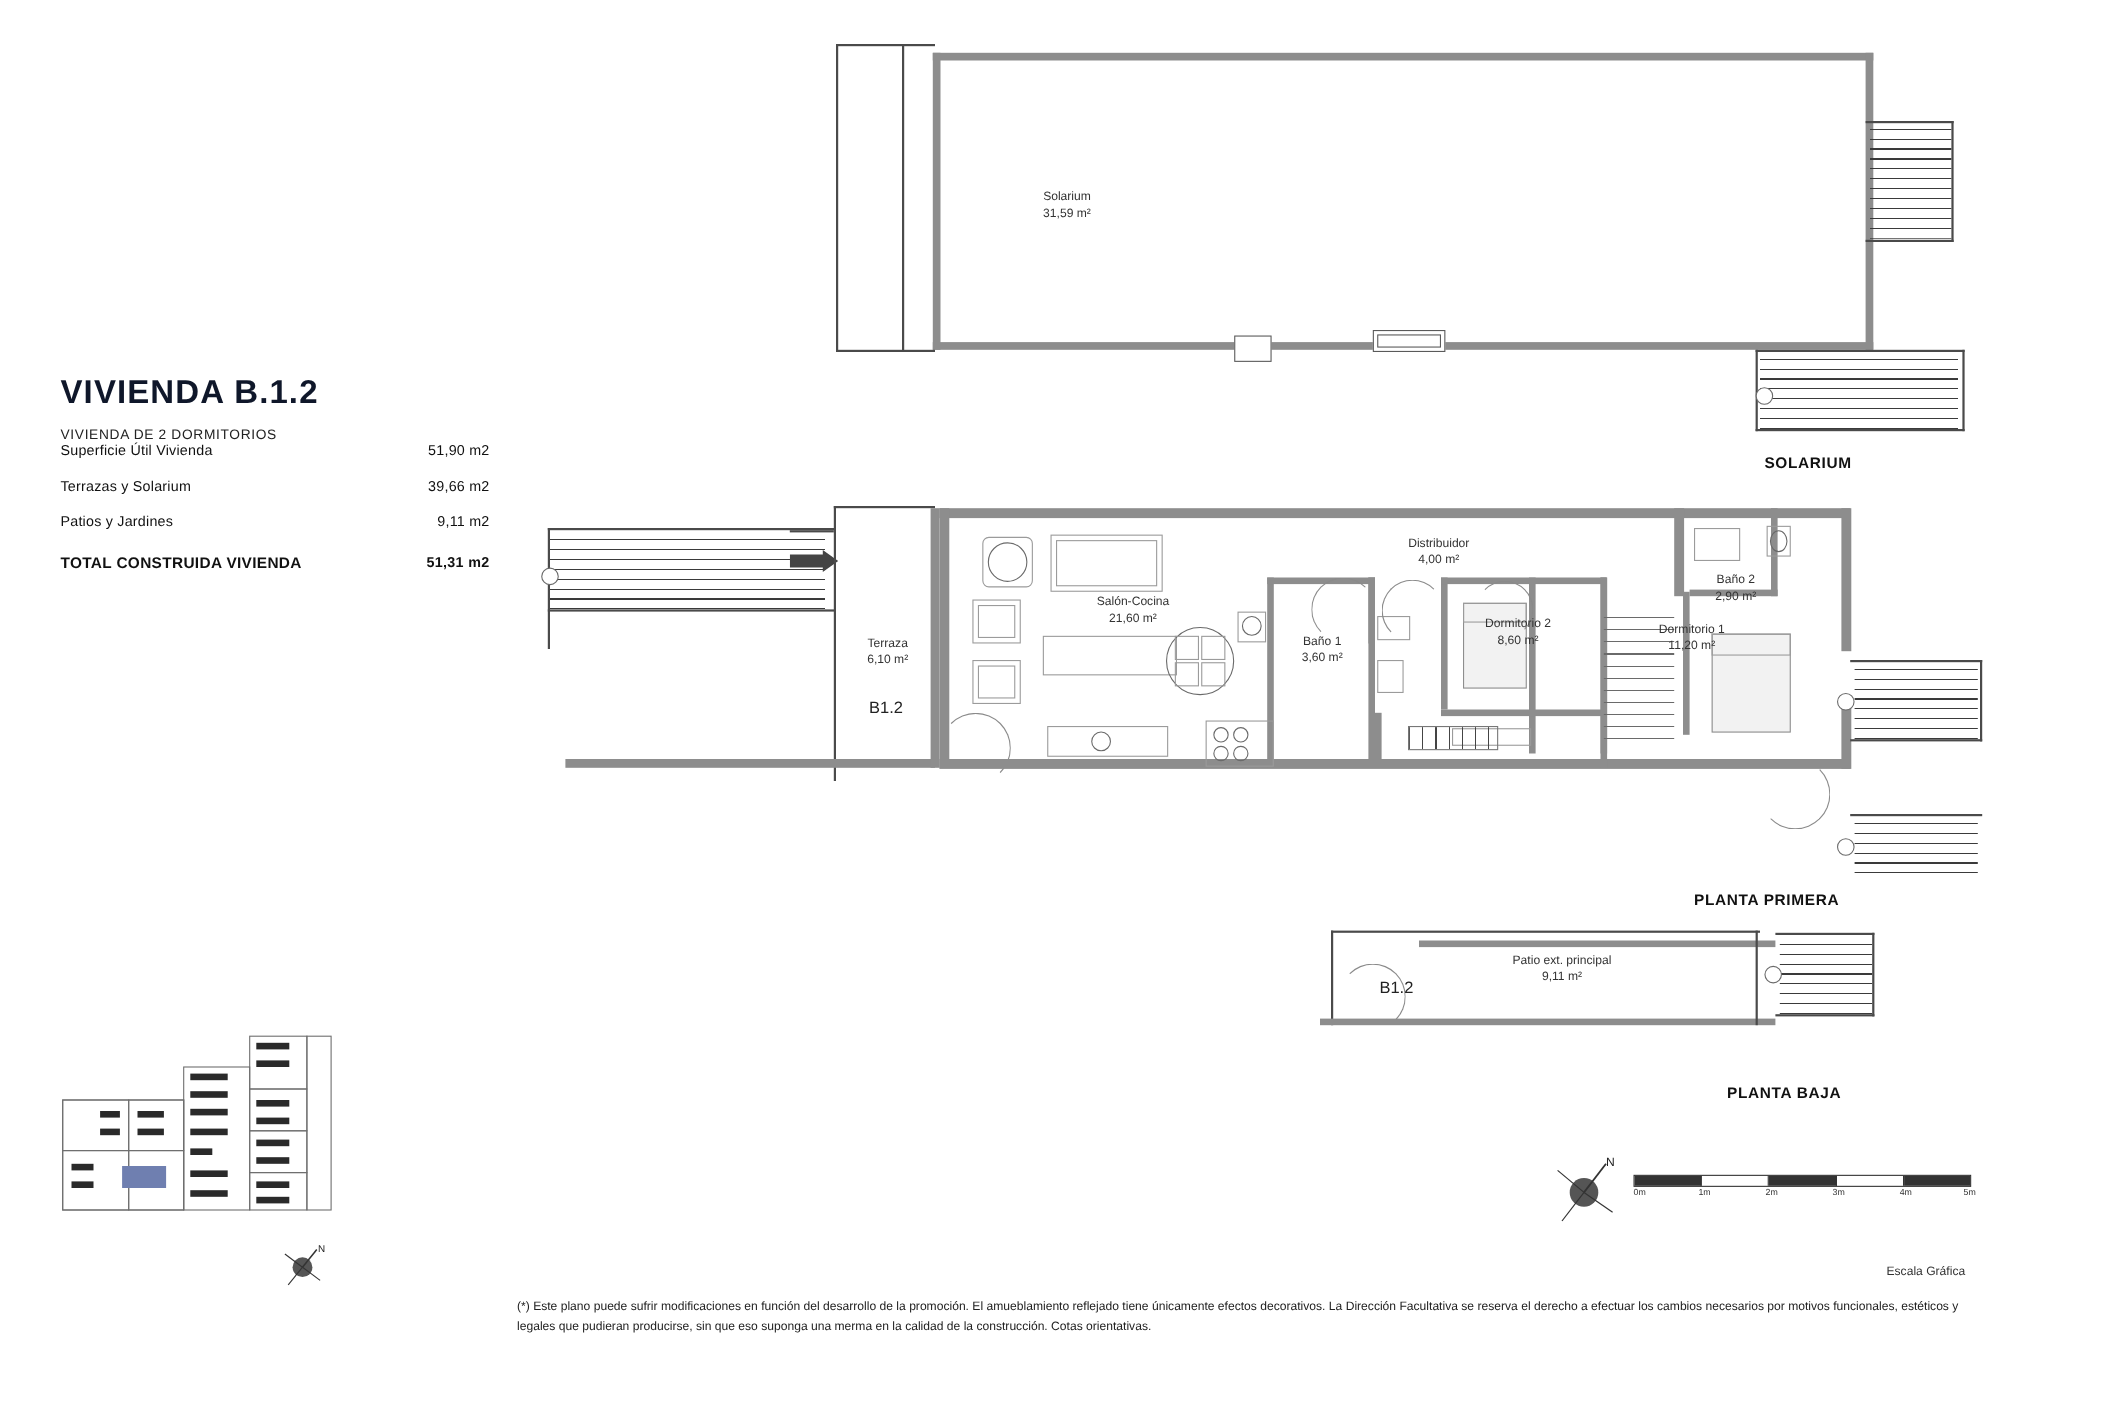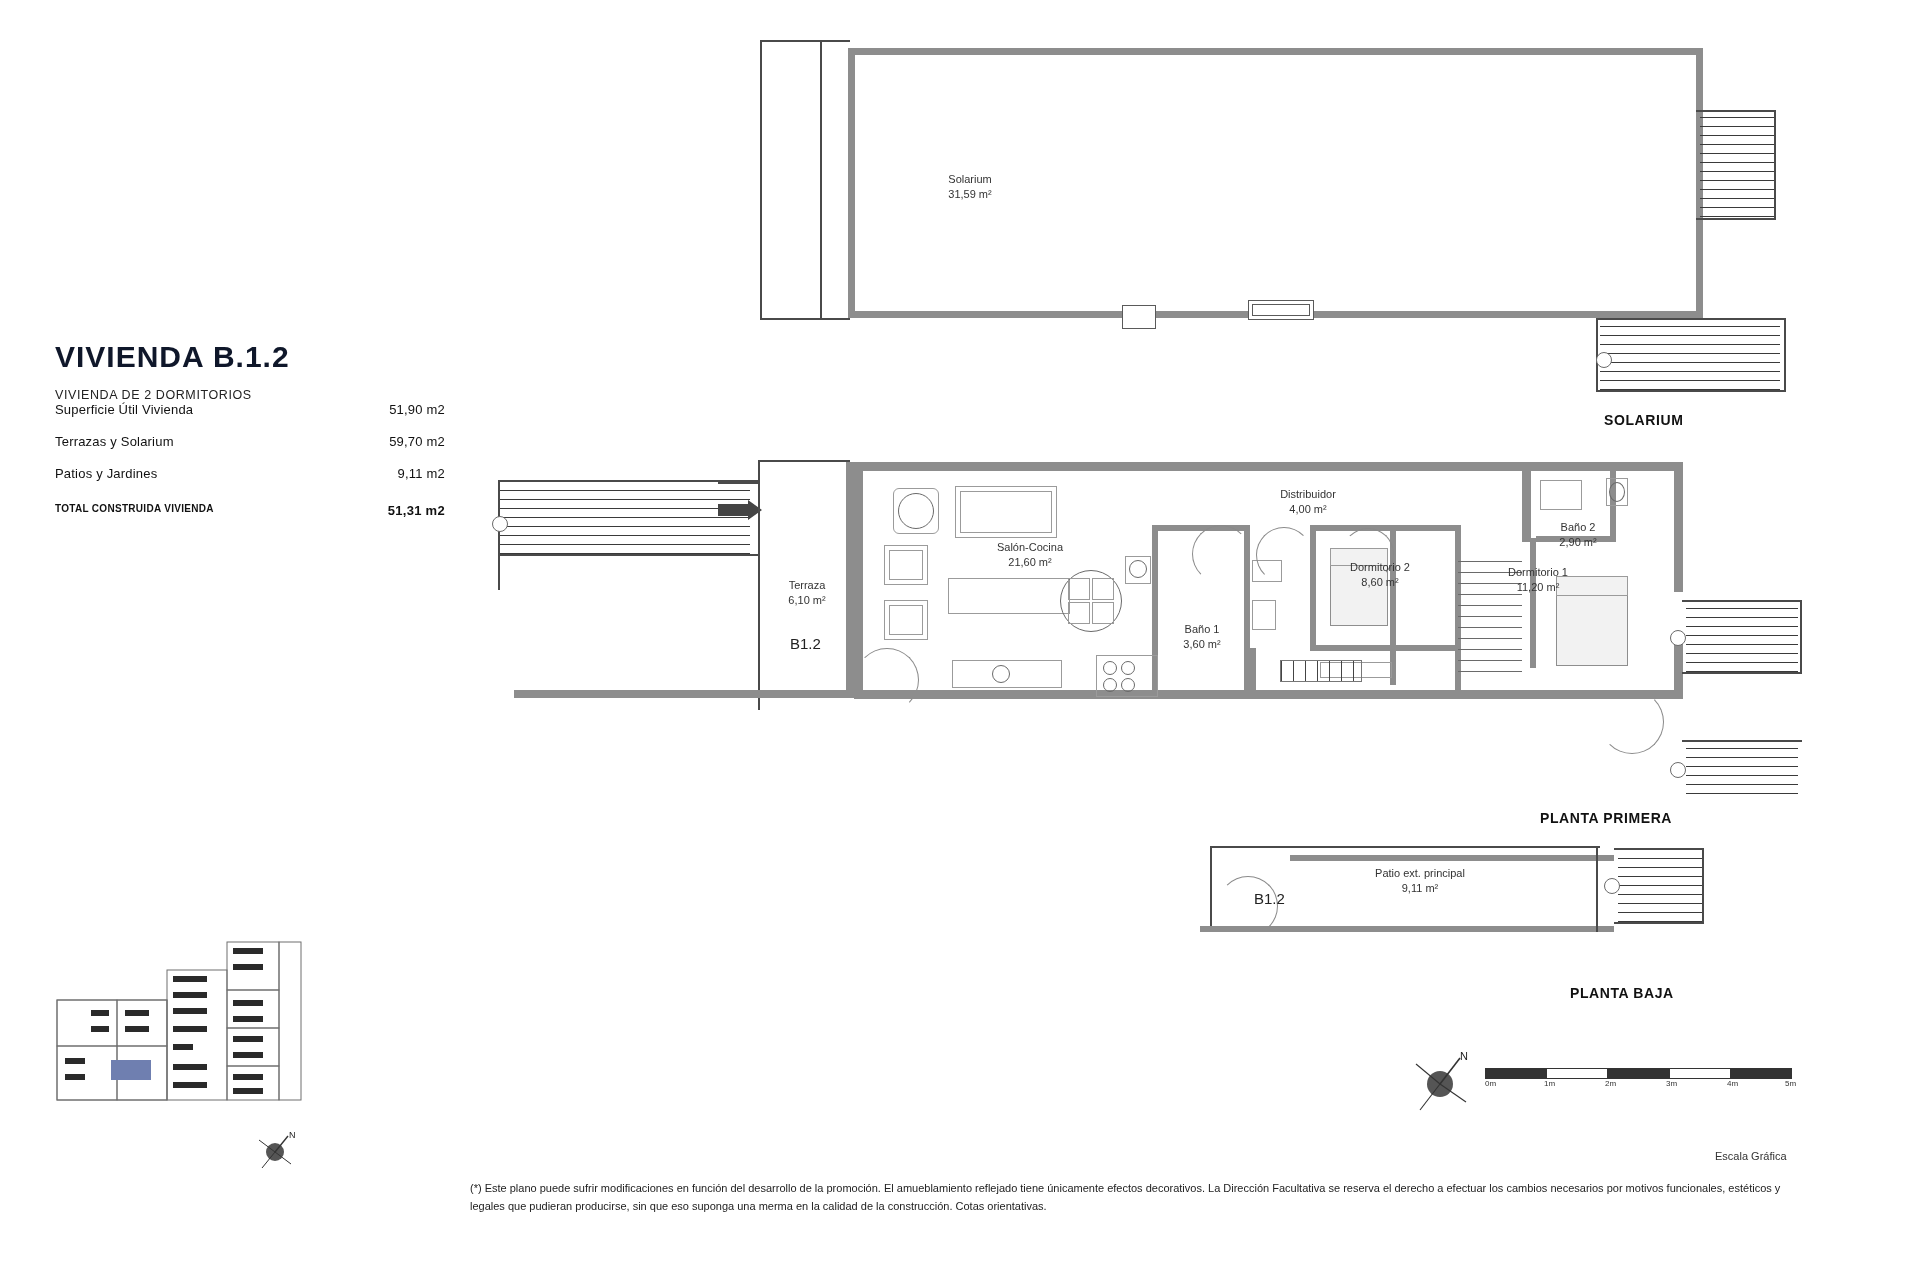--- a/index.html
+++ b/index.html
@@ -15,21 +15,21 @@
 
   
   .title-block{position:absolute;left:55px;top:340px;width:390px;}
   .title{font-size:30px;font-weight:bold;letter-spacing:1px;color:#0f172a;}
   .subtitle{font-size:12.5px;letter-spacing:0.6px;margin-top:14px;color:#222;}
   .areas{font-size:13px;}
   .area-row{display:flex;justify-content:space-between;margin-bottom:17px;letter-spacing:0.2px;}
   .area-row .lbl{color:#111;}
   .area-row .val{color:#111;min-width:90px;text-align:right;}
   .area-row.total{font-weight:bold;margin-top:22px;letter-spacing:0.3px;}
-  .area-row.total .lbl{font-size:10px;}
+  .area-row.total .lbl{font-size:14px;}
   .area-row.total .val{font-size:13px;}
 
   
   .wall{position:absolute;background:#8d8d8d;}
   .thin{position:absolute;background:#4a4a4a;}
   .room-label{position:absolute;text-align:center;font-size:11px;line-height:1.35;color:#333;}
   .plan-caption{position:absolute;font-size:14px;font-weight:bold;letter-spacing:0.6px;color:#111;}
   .tagbox{position:absolute;font-size:13px;color:#222;}
 
   .hatch{position:absolute;background:repeating-linear-gradient(90deg,#3a3a3a 0 1px,transparent 1px 9px);}
@@ -73,21 +73,21 @@
   <div class="title-block">
     <div class="title">VIVIENDA B.1.2</div>
     <div class="subtitle">VIVIENDA DE 2 DORMITORIOS</div>
     <div class="areas">
       <div class="area-row">
         <span class="lbl">Superficie Útil Vivienda</span>
         <span class="val">51,90 m2</span>
       </div>
       <div class="area-row">
         <span class="lbl">Terrazas y Solarium</span>
-        <span class="val">59,70 m2</span>
+        <span class="val">39,66 m2</span>
       </div>
       <div class="area-row">
         <span class="lbl">Patios y Jardines</span>
         <span class="val">9,11 m2</span>
       </div>
       <div class="area-row total">
         <span class="lbl">TOTAL CONSTRUIDA VIVIENDA</span>
         <span class="val">51,31 m2</span>
       </div>
     </div>
@@ -228,21 +228,21 @@
     <div class="circ" style="left:1609px;top:482px;width:14px;height:18px;"></div>
 
     <div class="fill-l" style="left:1556px;top:576px;width:70px;height:88px;"></div>
     <div class="outline-l" style="left:1556px;top:576px;width:70px;height:18px;"></div>
     <div class="arc arc-br" style="left:1600px;top:690px;width:62px;height:62px;"></div>
 
     <div class="room-label" style="left:950px;top:540px;width:160px;">
       <div>Salón-Cocina</div>
       <div>21,60 m²</div>
     </div>
-    <div class="room-label" style="left:1150px;top:622px;width:104px;">
+    <div class="room-label" style="left:1150px;top:576px;width:104px;">
       <div>Baño 1</div>
       <div>3,60 m²</div>
     </div>
     <div class="room-label" style="left:1228px;top:487px;width:160px;">
       <div>Distribuidor</div>
       <div>4,00 m²</div>
     </div>
     <div class="room-label" style="left:1316px;top:560px;width:128px;">
       <div>Dormitorio 2</div>
       <div>8,60 m²</div>

